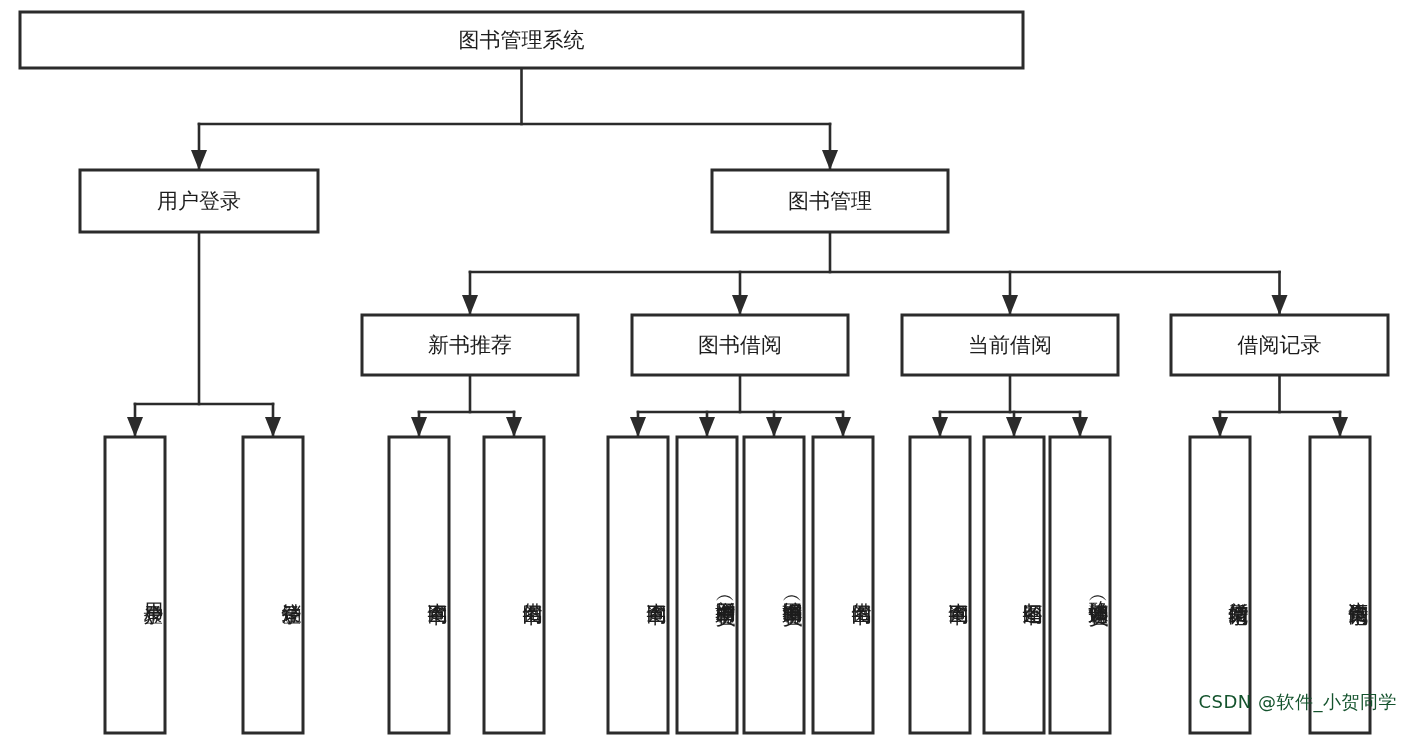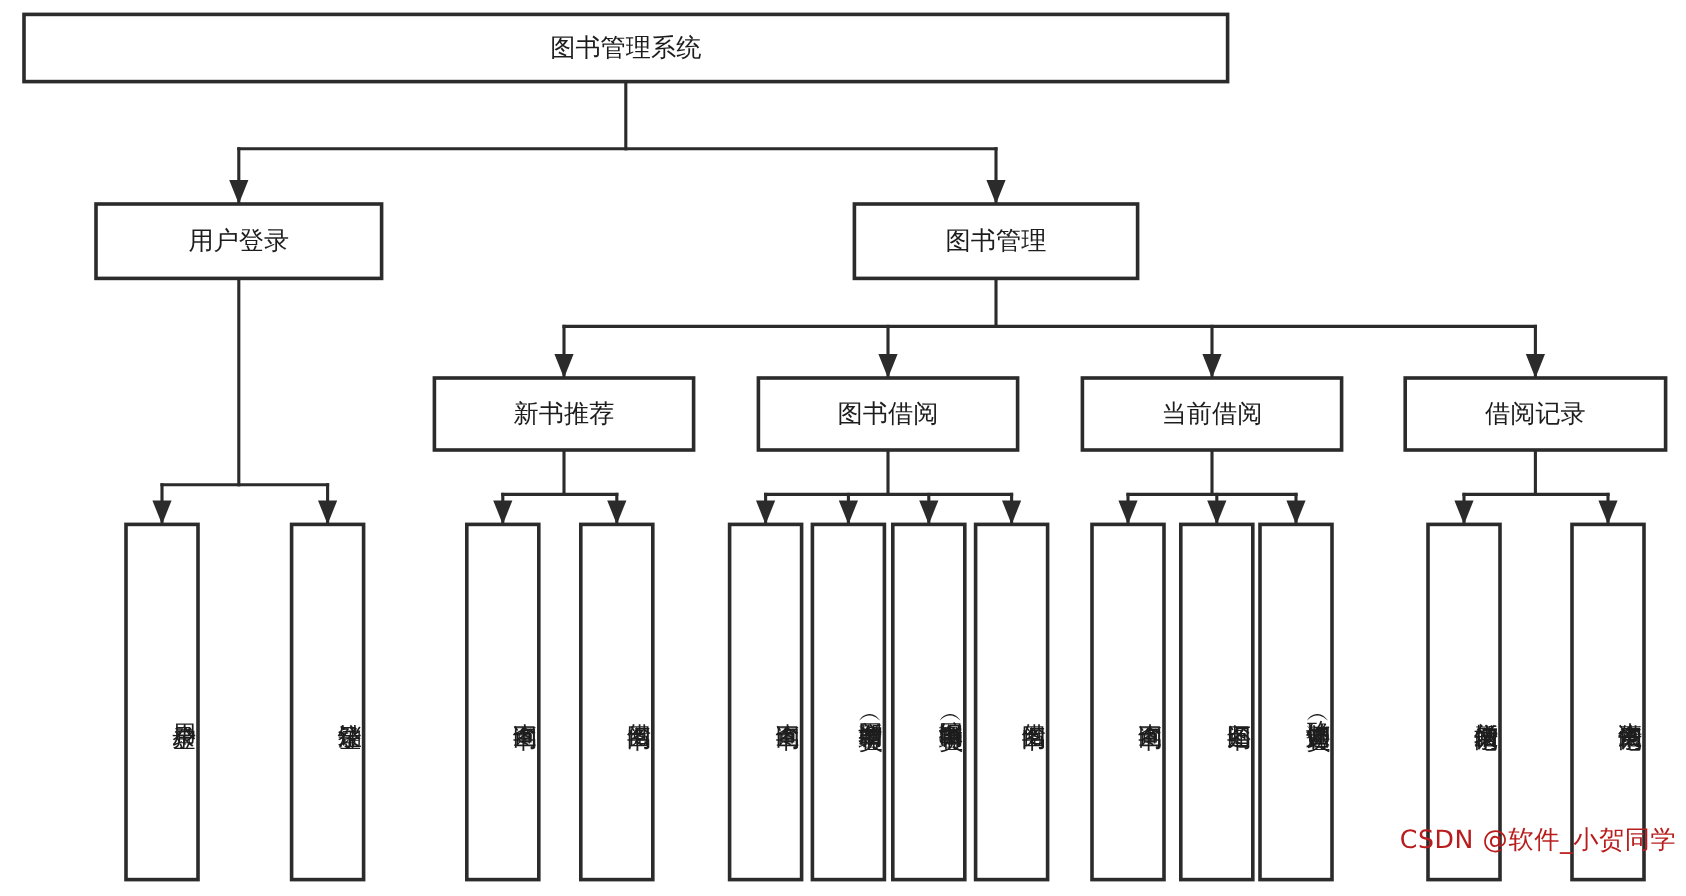--- a/index.html
+++ b/index.html
@@ -63,22 +63,22 @@
     display: flex;
     align-items: flex-start;
     justify-content: center;
     pointer-events: none;
   }
   .watermark {
     position: absolute;
     right: 8px;
     bottom: 6px;
     font-family: "DejaVu Sans", "Liberation Sans", sans-serif;
-    font-size: 21px;
-    color: #b91c1c;
+    font-size: 18px;
+    color: #14532d;
     letter-spacing: 0.5px;
     user-select: none;
   }
 </style>
 </head>
 <body>
 
 <div id="diagram-root">
 
   <svg class="flow" viewBox="0 0 1405 747">

